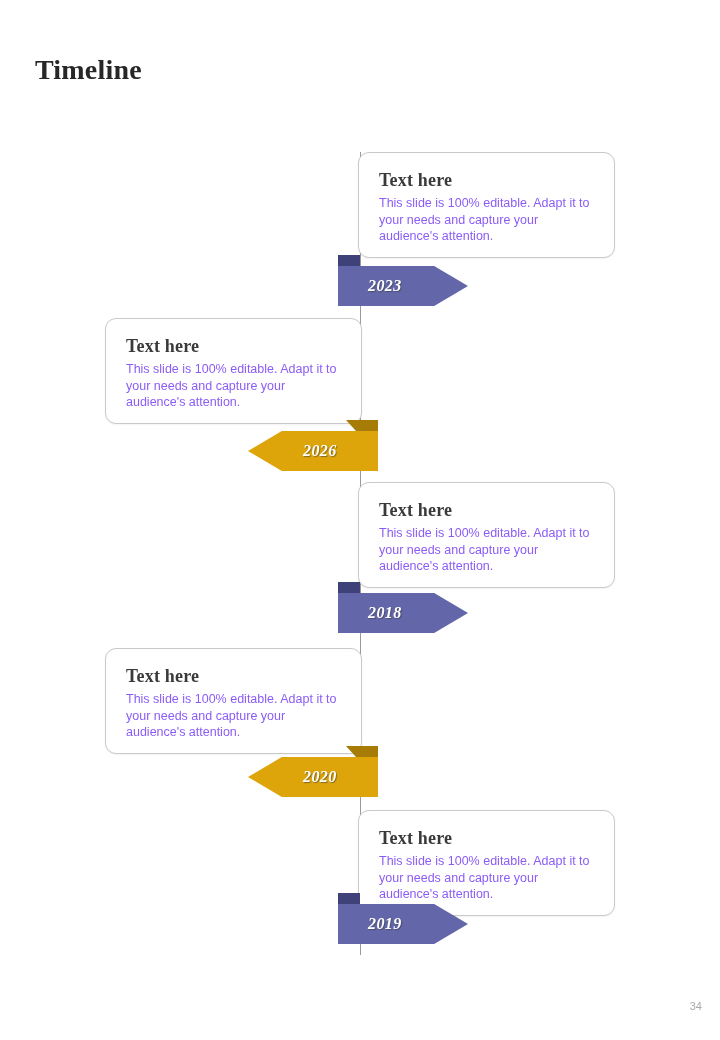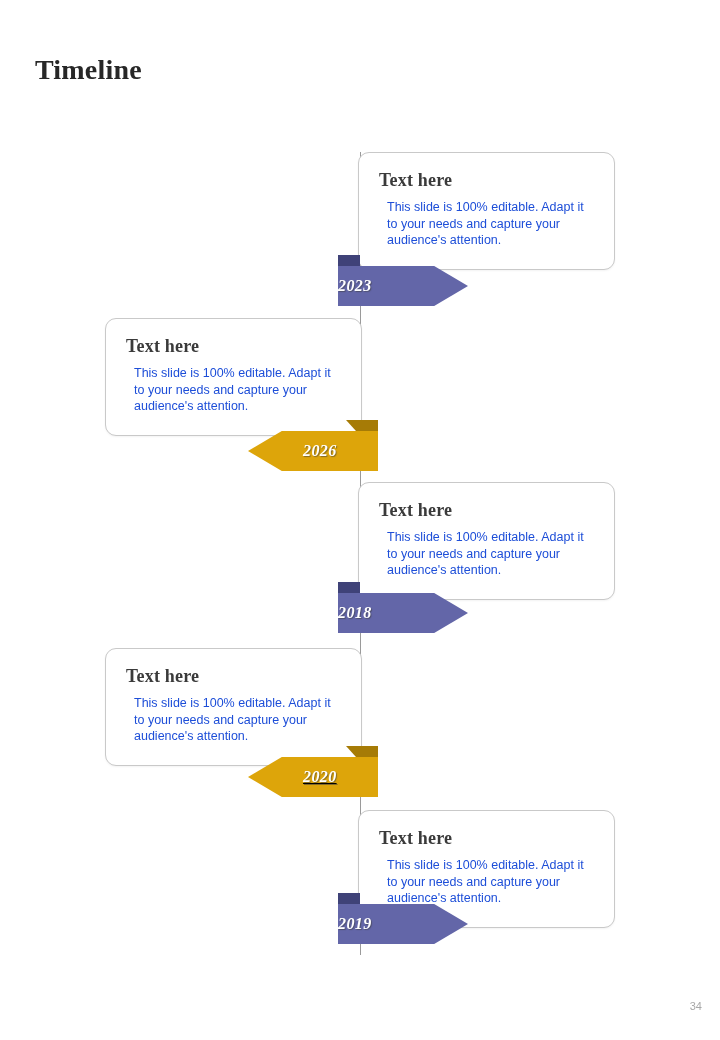--- a/index.html
+++ b/index.html
@@ -59,22 +59,22 @@
     font-size: 18px;
     line-height: 22px;
     color: #3a3a3a;
     margin: 0 0 4px 0;
     letter-spacing: 0.2px;
   }
   .card-body {
     font-family: "Liberation Sans", sans-serif;
     font-size: 12.5px;
     line-height: 16.5px;
-    color: #1d4ed8;
-    margin: 8px;
+    color: #8b5cf6;
+    margin: 0;
   }
 
   
   .year-arrow {
     position: absolute;
     height: 40px;
     display: flex;
     align-items: center;
   }
   .year-arrow .arrow-body {
@@ -92,21 +92,21 @@
     text-shadow: 1px 1px 1px rgba(60,60,60,0.55);
     letter-spacing: 0.4px;
   }
 
   
   .year-arrow.right-point { width: 130px; }
   .year-arrow.right-point .arrow-body {
     background: var(--arrowcol);
     clip-path: polygon(0 0, 74% 0, 100% 50%, 74% 100%, 0 100%);
   }
-  .year-arrow.right-point .year-label { }
+  .year-arrow.right-point .year-label { margin-left: 30px; }
   .year-arrow.right-point .fold {
     position: absolute;
     left: 0; top: -11px;
     width: 22px; height: 11px;
     background: var(--foldcol);
     clip-path: polygon(0 0, 100% 0, 100% 100%, 0 100%);
     z-index: 1;
   }
   .year-arrow.right-point .fold::after {
     content: "";
@@ -184,21 +184,21 @@
 <div class="year-arrow right-point" style="left:338px; top:593px; --arrowcol:#6366A8; --foldcol:#3F4278;">
   <span class="fold"></span>
   <span class="arrow-body"></span>
   <span class="year-label">2018</span>
 </div>
 
 <div class="tl-card left" style="top:648px;">
   <p class="card-heading">Text here</p>
   <p class="card-body">This slide is 100% editable. Adapt it to your needs and capture your audience's attention.</p>
 </div>
-<div class="year-arrow left-point" style="left:248px; top:757px;text-decoration:underline; --arrowcol:#DDA50A; --foldcol:#A67B06;">
+<div class="year-arrow left-point" style="left:248px; top:757px; --arrowcol:#DDA50A; --foldcol:#A67B06;">
   <span class="fold"></span>
   <span class="arrow-body"></span>
   <span class="year-label">2020</span>
 </div>
 
 <div class="tl-card right" style="top:810px;">
   <p class="card-heading">Text here</p>
   <p class="card-body">This slide is 100% editable. Adapt it to your needs and capture your audience's attention.</p>
 </div>
 <div class="year-arrow right-point" style="left:338px; top:904px; --arrowcol:#6366A8; --foldcol:#3F4278;">

